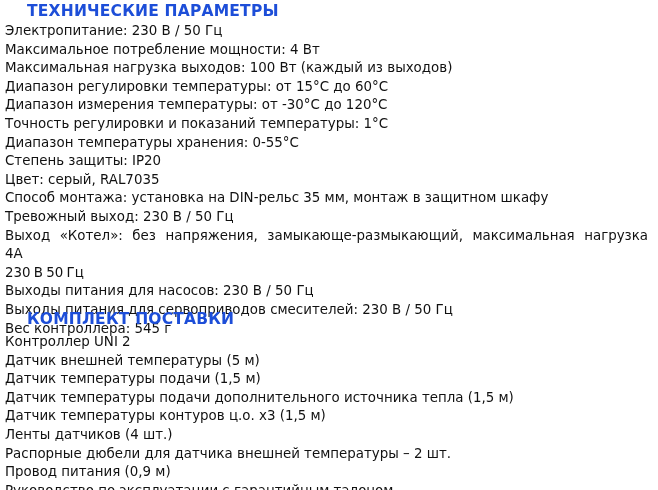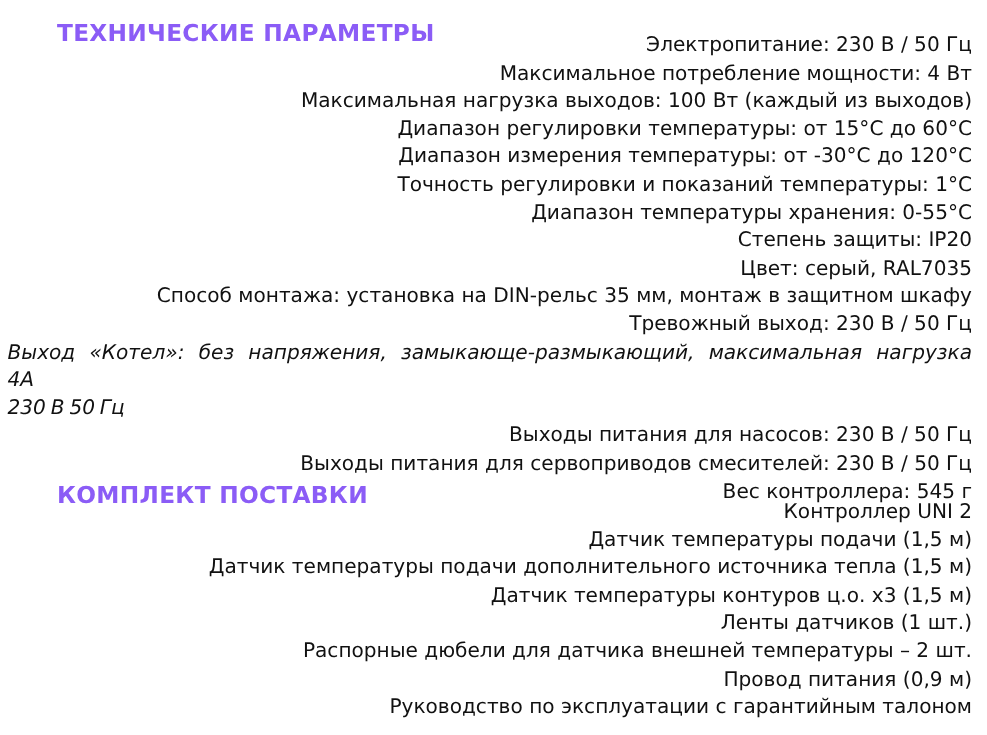--- a/index.html
+++ b/index.html
@@ -6,32 +6,31 @@
   body {
     width: 658px; height: 490px; overflow: hidden;
     font-family: "DejaVu Sans", sans-serif;
     color: #111111;
   }
   .doc { position: relative; width: 658px; height: 490px; }
   .section-title {
     position: absolute; left: 26px;
     font-family: "DejaVu Sans", sans-serif;
     font-weight: bold; font-size: 15.5px; letter-spacing: 0.2px;
-    color: #8b5cf6; margin: 12px; line-height: 20px;
+    color: #1d4ed8; margin: 1px; line-height: 20px;
   }
   .list {
     position: absolute; left: 5px; width: 643px;
     margin: 0; padding: 0; list-style: none;
     font-size: 13.4px; line-height: 18.6px;
   }
-  .list li { margin: 0; padding: 0; white-space: nowrap; text-align: right; }
+  .list li { margin: 0; padding: 0; white-space: nowrap; }
   .list li.justify {
     white-space: normal; text-align: justify; text-align-last: left;
     word-spacing: 1.5px;
-    font-style: italic;
   }
   .list li.justify .tail { word-spacing: -1px; }
   #title-tech { top: 0px; }
   #list-tech { top: 22px; }
   #title-kit { top: 308px; }
   #list-kit { top: 333px; }
 </style>
 </head>
 <body>
 
@@ -54,22 +53,23 @@
     <li class="justify"><span>Выход «Котел»: без напряжения, замыкающе-размыкающий, максимальная нагрузка 4А</span><br><span class="tail">230 В 50 Гц</span></li>
     <li>Выходы питания для насосов: 230 В / 50 Гц</li>
     <li>Выходы питания для сервоприводов смесителей: 230 В / 50 Гц</li>
     <li>Вес контроллера: 545 г</li>
   </ul>
 
   <h2 id="title-kit" class="section-title">КОМПЛЕКТ ПОСТАВКИ</h2>
 
   <ul id="list-kit" class="list">
     <li>Контроллер UNI 2</li>
+    <li>Датчик внешней температуры (5 м)</li>
     <li>Датчик температуры подачи (1,5 м)</li>
     <li>Датчик температуры подачи дополнительного источника тепла (1,5 м)</li>
     <li>Датчик температуры контуров ц.о. x3 (1,5 м)</li>
-    <li>Ленты датчиков (1 шт.)</li>
+    <li>Ленты датчиков (4 шт.)</li>
     <li>Распорные дюбели для датчика внешней температуры – 2 шт.</li>
     <li>Провод питания (0,9 м)</li>
     <li>Руководство по эксплуатации с гарантийным талоном</li>
   </ul>
 
 </div>
 
 </body></html>

